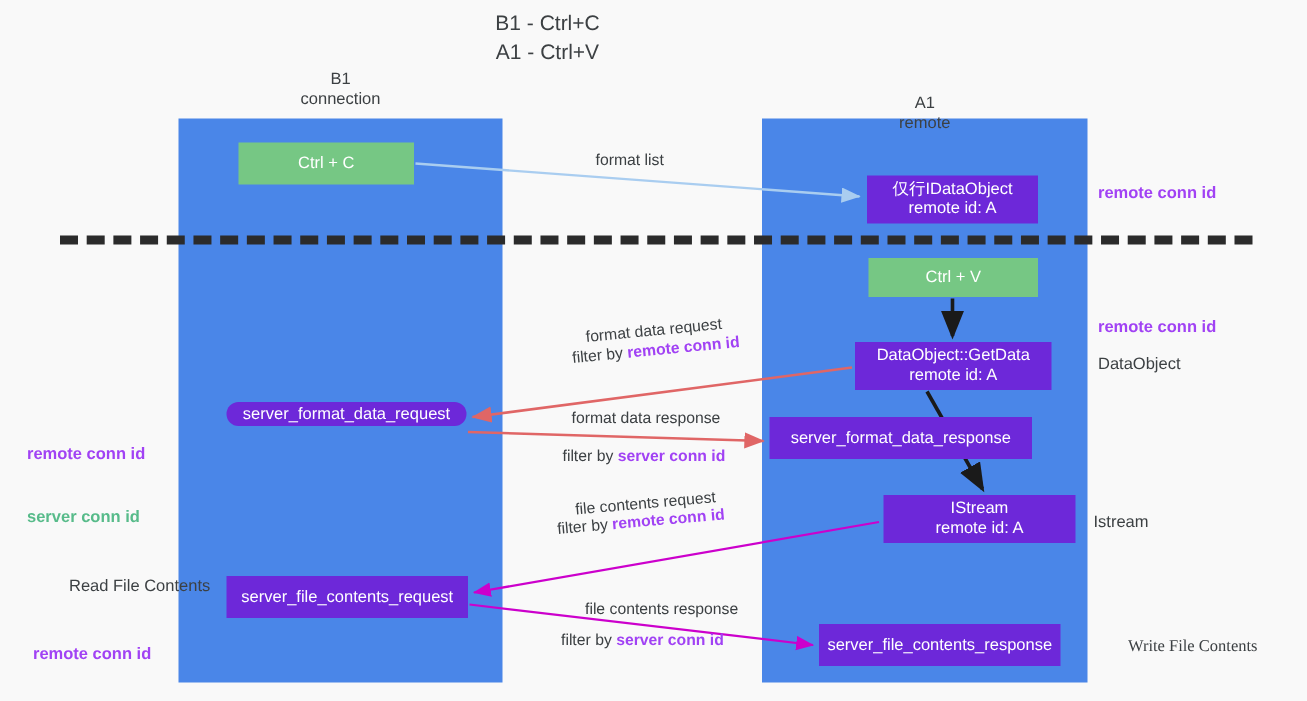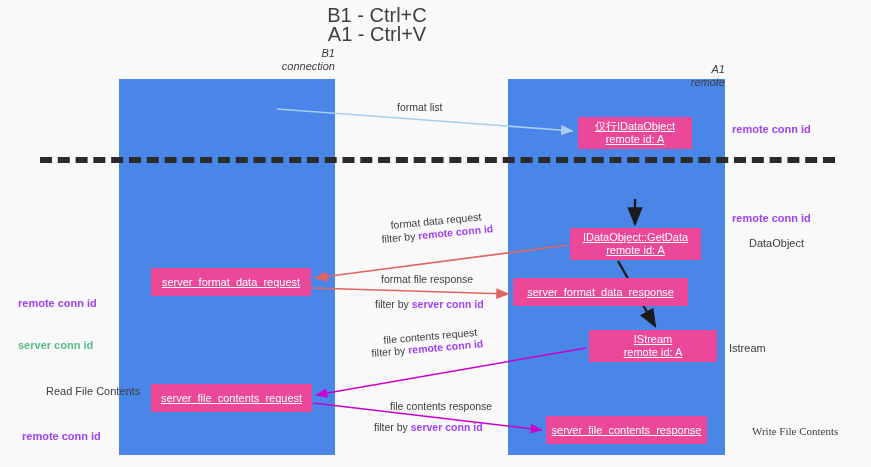--- a/index.html
+++ b/index.html
@@ -11,30 +11,28 @@
     position:relative;
   }
   #stage{position:absolute;left:0;top:0;width:871px;height:467px;}
 
   .abs{position:absolute;}
 
   
   .title{
     left:0;top:6px;width:730px;
     text-align:center;
-    font-size:20px;color:#3c4043;line-height:19px;
+    font-size:14px;color:#3c4043;line-height:19px;
     white-space:pre;
-    margin-left:12px;
   }
 
   
   .col-head{
-    text-align:right;font-size:11px;color:#3c4043;line-height:13px;
+    text-align:center;font-size:11px;color:#3c4043;line-height:13px;
     white-space:pre;
-    font-style:italic;
   }
   #head-b1{left:119px;top:47px;width:216px;}
   #head-a1{left:508px;top:47px;width:217px;margin-top:16px;}
 
   
   .lane{background:#4a86e8;}
   #lane-b1{left:119px;top:79px;width:216px;height:376px;}
   #lane-a1{left:508px;top:79px;width:217px;height:376px;}
 
   
@@ -46,40 +44,40 @@
   
   .node{
     box-sizing:border-box;
     display:flex;align-items:center;justify-content:center;
     text-align:center;
     color:#ffffff;font-size:11px;line-height:13px;
     white-space:pre;
     padding:2px 4px;
   }
   .green{background:#76c784;}
-  .orange{background:#ec4899;text-decoration:underline;}
+  .orange{background:#6d28d9;}
 
   #n-ctrlc   {left:159px;top:95px;width:117px;height:28px;}
   #n-idataobj{left:578px;top:117px;width:114px;height:32px;}
   #n-ctrlv   {left:579px;top:172px;width:113px;height:26px;}
   #n-getdata {left:570px;top:228px;width:131px;height:32px;}
-  #n-sfdreq  {left:151px;top:268px;width:160px;height:28px;}
+  #n-sfdreq  {left:151px;top:268px;width:160px;height:16px;border-radius:14px;}
   #n-sfdresp {left:513px;top:278px;width:175px;height:28px;}
   #n-istream {left:589px;top:330px;width:128px;height:32px;}
   #n-sfcreq  {left:151px;top:384px;width:161px;height:28px;}
   #n-sfcresp {left:546px;top:416px;width:161px;height:28px;}
 
   
   .side{
     font-size:11px;line-height:14px;white-space:pre;color:#3c4043;
   }
   .side.purple{color:#a142f4;font-weight:bold;}
   #s-remote1{left:732px;top:122px;}
   #s-remote2{left:732px;top:211px;}
-  #s-dataobject{left:749px;top:236px;text-align:right;}
+  #s-dataobject{left:732px;top:236px;text-align:right;}
   #s-istream{left:729px;top:341px;}
   #s-writefile{left:752px;top:424px;font-family:Liberation Serif, serif;}
 
   
   #s-left1{left:18px;top:268px;}
   #s-readfile{left:22px;top:384px;padding-left:24px;}
   #s-left2{left:22px;top:401px;}
   .conn-purple{color:#a142f4;font-weight:bold;display:block;}
   .conn-green{color:#57bb8a;font-weight:bold;display:block;}
 
@@ -143,37 +141,39 @@
   </svg>
 
   <div class="abs" id="divider"></div>
 
   <div class="abs title">B1 - Ctrl+C
 A1 - Ctrl+V</div>
 
   <div class="abs col-head" id="head-b1"><span>B1</span><br><span>connection</span></div>
   <div class="abs col-head" id="head-a1"><span>A1</span><br><span>remote</span></div>
 
+  <div class="abs node green" id="n-ctrlc">Ctrl + C</div>
   <div class="abs node orange" id="n-idataobj">仅行IDataObject
 remote id: A</div>
-  <div class="abs node orange" id="n-getdata">IDataObject::GetData
+  <div class="abs node green" id="n-ctrlv">Ctrl + V</div>
+  <div class="abs node orange" id="n-getdata">DataObject::GetData
 remote id: A</div>
   <div class="abs node orange" id="n-sfdreq">server_format_data_request</div>
   <div class="abs node orange" id="n-sfdresp">server_format_data_response</div>
   <div class="abs node orange" id="n-istream">IStream
 remote id: A</div>
   <div class="abs node orange" id="n-sfcreq">server_file_contents_request</div>
   <div class="abs node orange" id="n-sfcresp">server_file_contents_response</div>
 
   <div class="abs elabel" id="l-formatlist">format list</div>
 
   <div class="abs elabel" id="l-fdreq">format data request</div>
   <div class="abs elabel" id="l-fdreq2"><span>filter by </span><b>remote conn id</b></div>
 
-  <div class="abs elabel" id="l-fdresp">format file response</div>
+  <div class="abs elabel" id="l-fdresp">format data response</div>
   <div class="abs elabel" id="l-fdresp2"><span>filter by </span><b>server conn id</b></div>
 
   <div class="abs elabel" id="l-fcreq">file contents request</div>
   <div class="abs elabel" id="l-fcreq2"><span>filter by </span><b>remote conn id</b></div>
 
   <div class="abs elabel" id="l-fcresp">file contents response</div>
   <div class="abs elabel" id="l-fcresp2"><span>filter by </span><b>server conn id</b></div>
 
   <div class="abs side purple" id="s-remote1">remote conn id</div>
   <div class="abs side purple" id="s-remote2">remote conn id</div>

